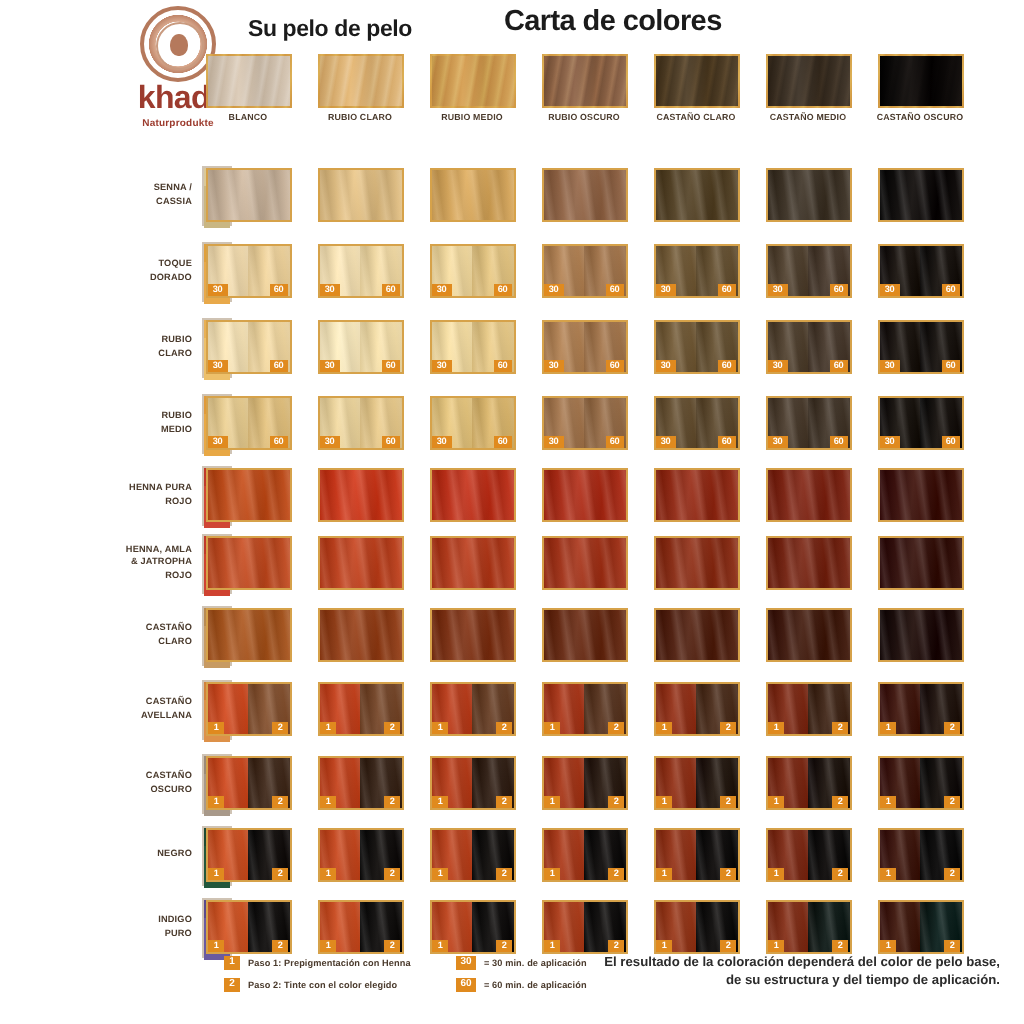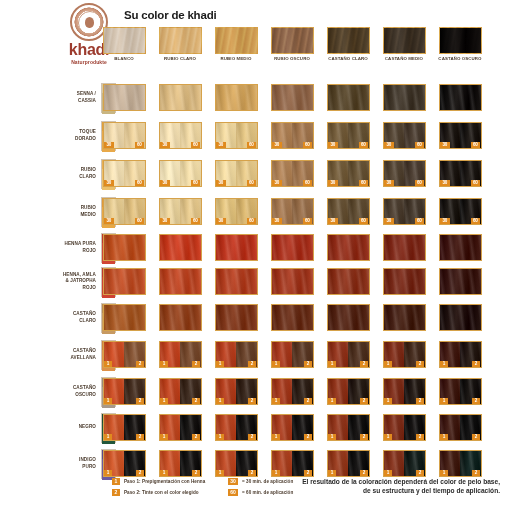--- a/index.html
+++ b/index.html
@@ -192,21 +192,22 @@
 <div id="page">
 
   <div id="header">
 
     <div id="brand">
       <div class="logo-mandala"></div>
       <div class="logo-word"><span>khadi</span><span class="logo-reg">®</span></div>
       <div class="logo-sub">Naturprodukte</div>
     </div>
 
-    <div id="title-left">Su color de khadi</div>
+    <div id="title-left">Su pelo de pelo</div>
+    <div id="title-right">Carta de colores</div>
 
     <div id="col-heads">
         <div class="col-head" style="left: 102.5px;">
           <div class="head-swatch" style="background: linear-gradient(92deg, rgb(193, 178, 160) 0%, rgb(223, 208, 190) 38%, rgb(197, 182, 164) 62%, rgb(217, 202, 184) 100%);">
             <div class="tex"></div>
           </div>
           <div class="head-label">BLANCO</div>
         </div>
         <div class="col-head" style="left: 158.5px;">
           <div class="head-swatch" style="background: linear-gradient(92deg, rgb(203, 163, 104) 0%, rgb(233, 193, 134) 38%, rgb(207, 167, 108) 62%, rgb(227, 187, 128) 100%);">

